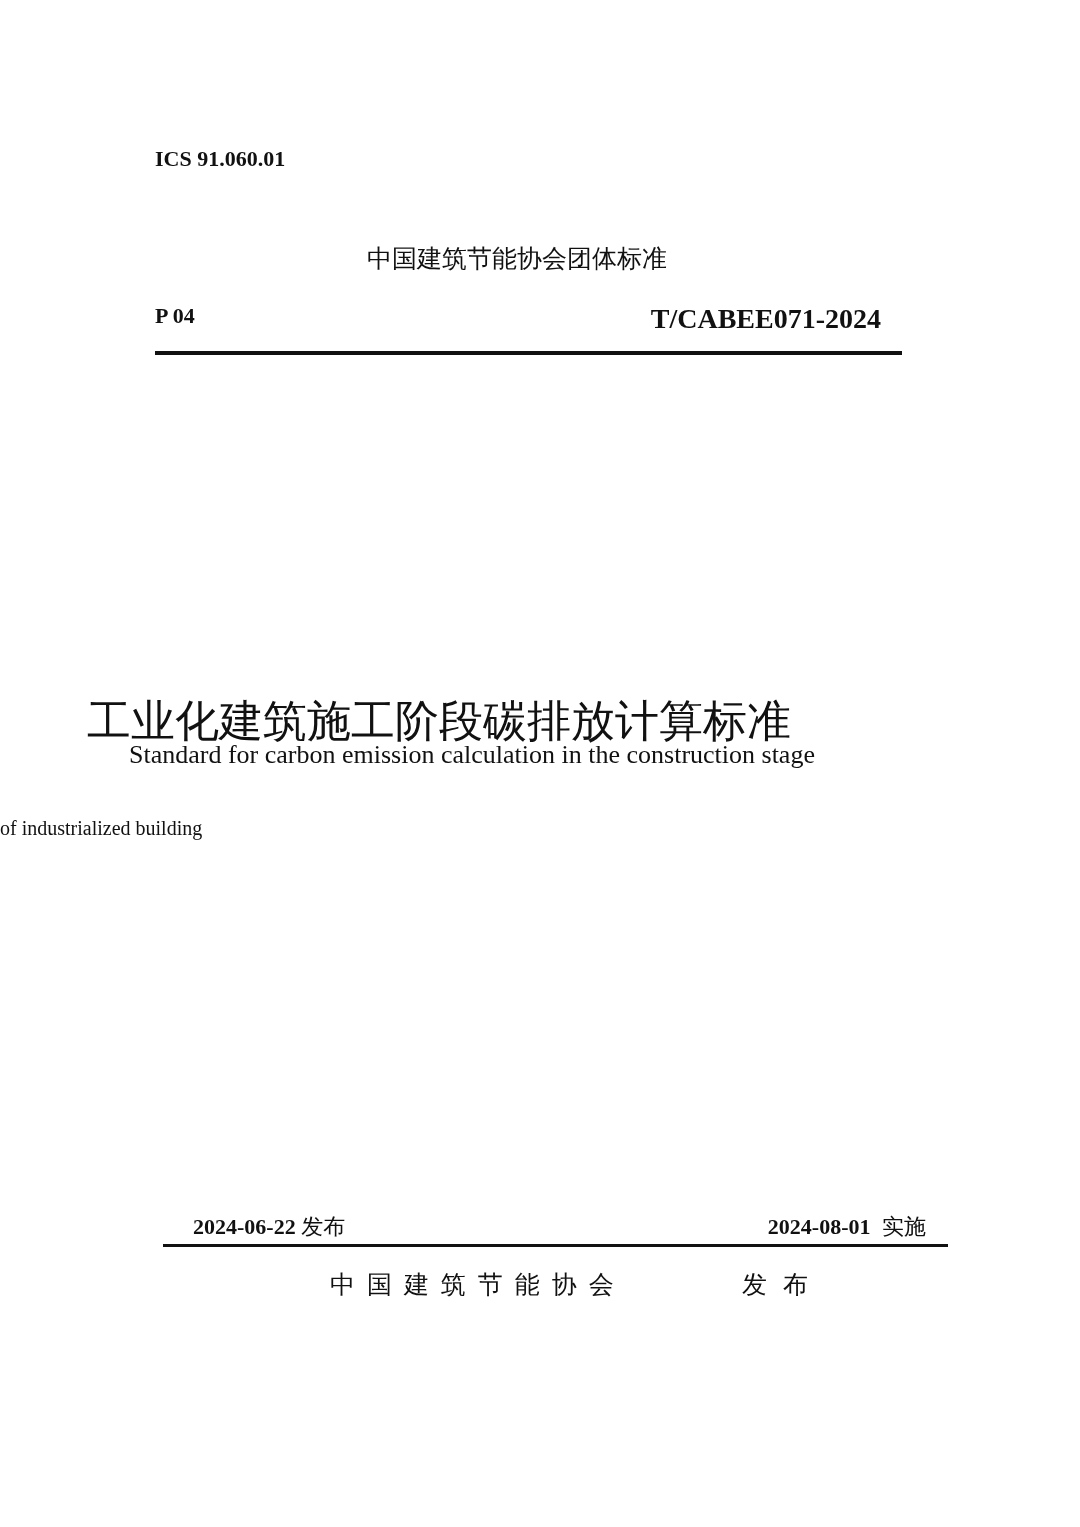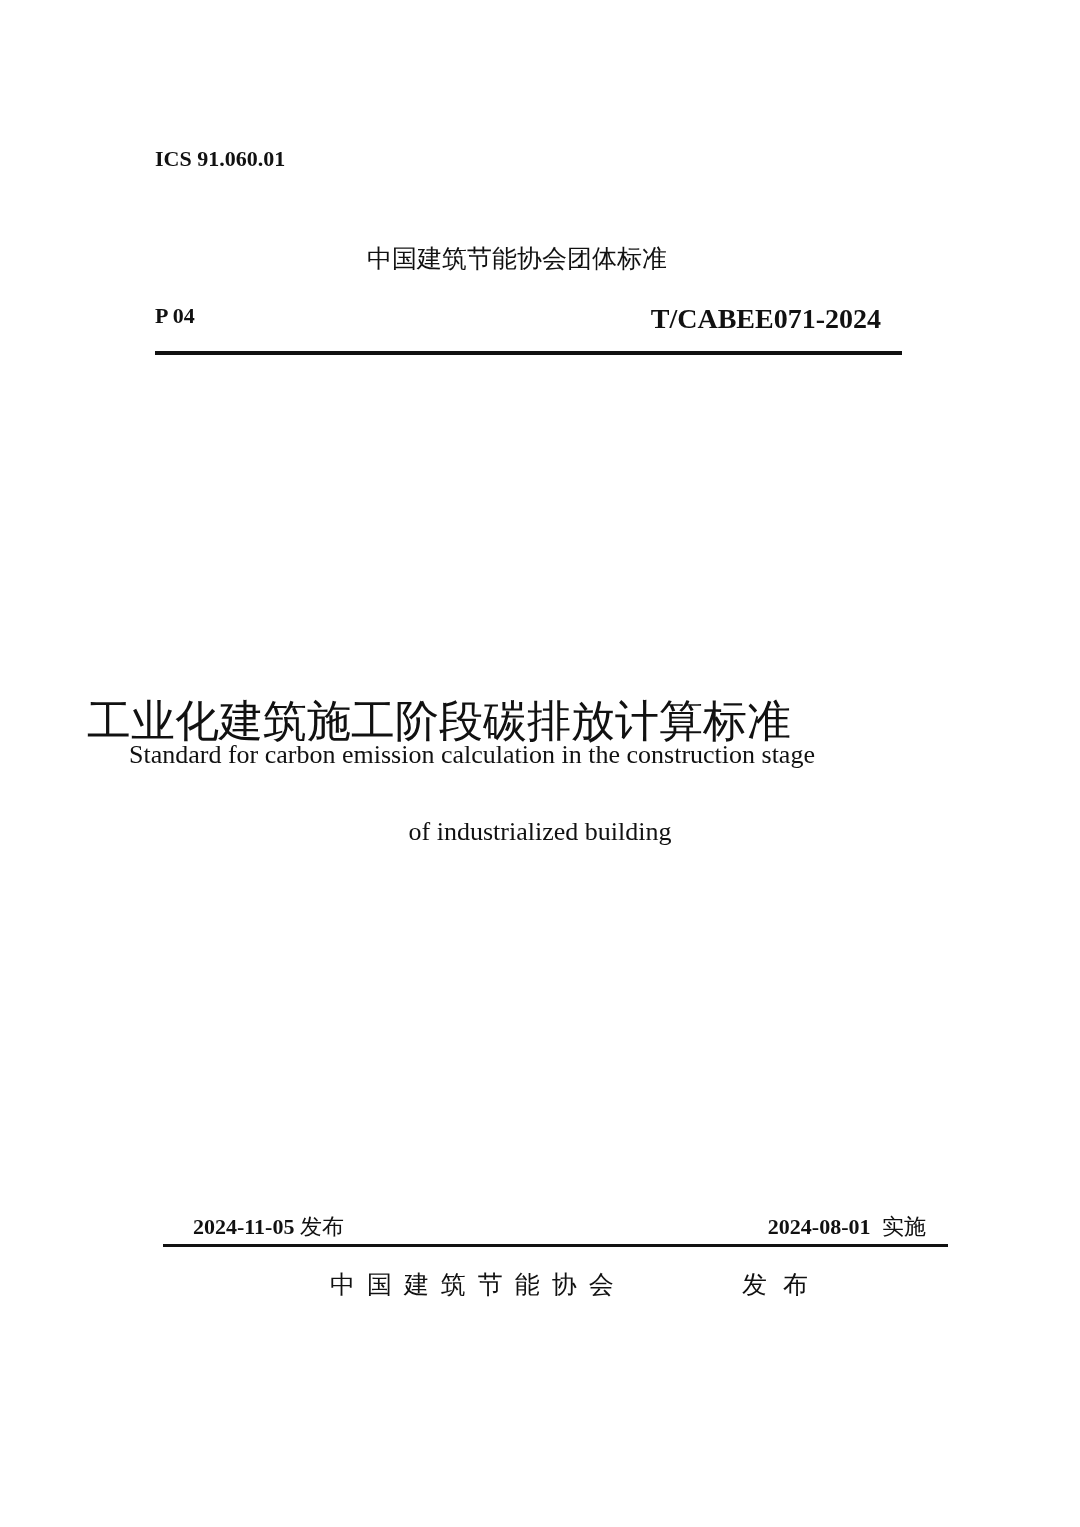--- a/index.html
+++ b/index.html
@@ -23,24 +23,24 @@
 <div class="abs serif-b" style="left:155px; top:303px; font-size:22px;">P 04</div>
 
 <div class="abs serif-b" style="right:199px; top:303px; font-size:28px;">T/CABEE071-2024</div>
 
 <div class="rule" style="left:155px; top:351px; width:747px; height:4px;"></div>
 
 <div class="abs sans" style="left:0; width:878px; text-align:center; top:692px; font-size:44px;">工业化建筑施工阶段碳排放计算标准</div>
 
 <div class="abs serif" style="left:0; width:944px; text-align:center; top:740px; font-size:26px;">Standard for carbon emission calculation in the construction stage</div>
 
-<div class="abs serif" style="left:0; width:1080px; text-align:center; top:817px; font-size:26px;">of industrialized building</div>
+<div class="abs serif" style="left:0; width:1080px; text-align:left; top:817px; font-size:20px;">of industrialized building</div>
 
 <div class="abs" style="left:193px; top:1212px; font-size:22px;">
-  <span class="serif-b">2024-11-05</span>
+  <span class="serif-b">2024-06-22</span>
   <span class="sans" style="">发布</span>
 </div>
 
 <div class="abs" style="right:154px; top:1212px; font-size:22px;">
   <span class="serif-b">2024-08-01</span>
   <span class="sans" style="margin-left:6px;">实施</span>
 </div>
 
 <div class="rule" style="left:163px; top:1244px; width:785px; height:3px;"></div>
 

